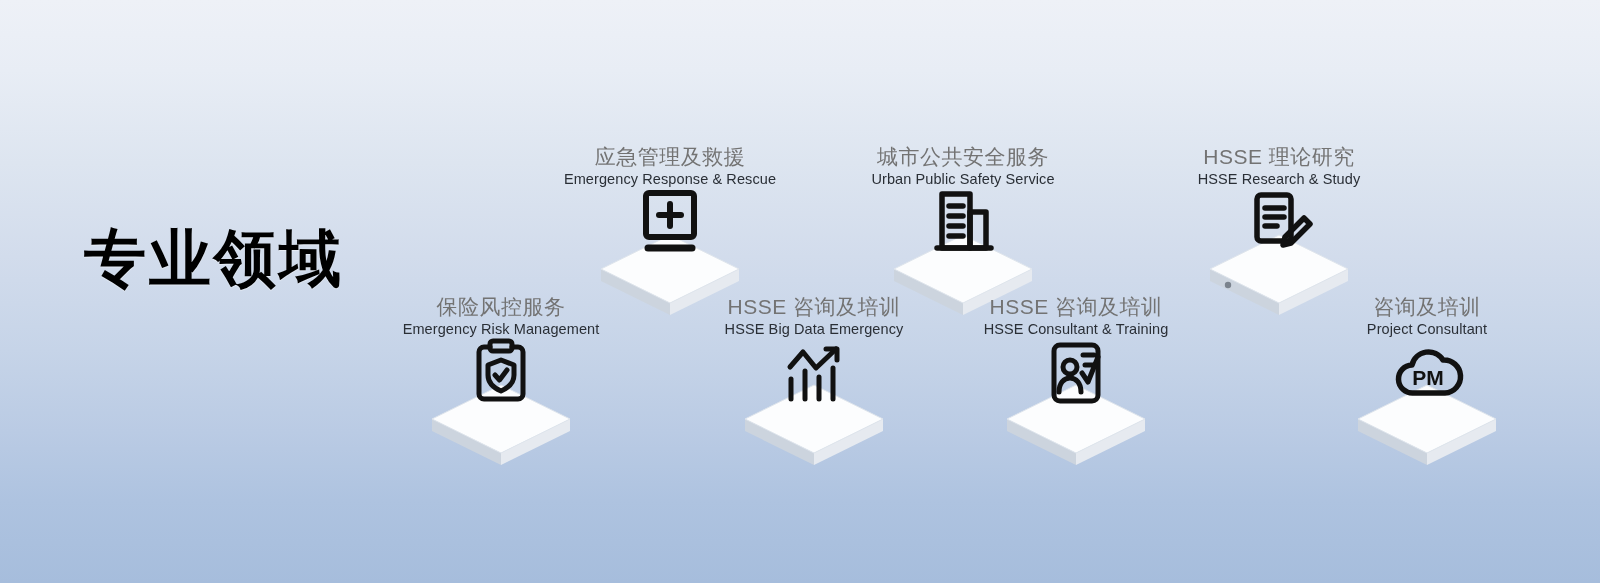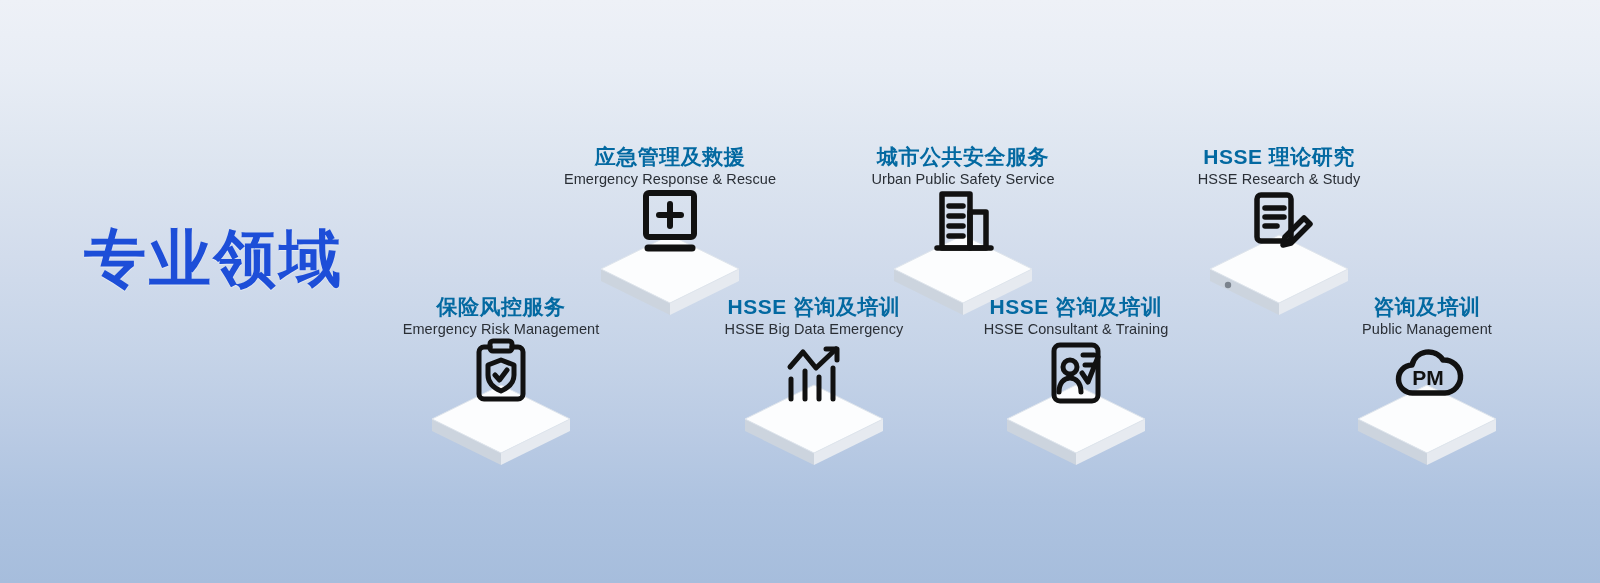--- a/index.html
+++ b/index.html
@@ -28,37 +28,37 @@
   }
 
   
   .section-title {
     position: absolute;
     left: 84px;
     top: 228px;
     font-size: 62px;
     font-weight: bold;
     letter-spacing: 3px;
-    color: #1d4ed8;
+    color: #000000;
     line-height: 1;
     white-space: nowrap;
     text-shadow: 0 1px 1px rgba(255,255,255,0.45);
   }
 
   
   .item {
     position: absolute;
     width: 320px;
     margin-left: -160px;
     text-align: center;
   }
   .item-label-cn {
     font-size: 21px;
-    font-weight: bold;
-    color: #0369a1;
+    font-weight: normal;
+    color: #737373;
     line-height: 1.18;
     white-space: nowrap;
     letter-spacing: 0.5px;
   }
   .item-label-en {
     font-size: 14.5px;
     font-weight: normal;
     color: #2a2f36;
     line-height: 1.3;
     white-space: nowrap;
@@ -240,21 +240,21 @@
           <line x1="45" y1="18" x2="56" y2="18"></line>
           <line x1="47" y1="28" x2="56" y2="28"></line>
           <polyline points="44,36 50,45 60,20"></polyline>
         </svg>
       </div>
     </div>
   </div>
 
   <div class="item" style="left:1427px; top:295px;">
     <div class="item-label-cn">咨询及培训</div>
-    <div class="item-label-en">Public Management</div>
+    <div class="item-label-en">Project Consultant</div>
     <div class="icon-wrap">
       <div class="slab">
         <svg viewBox="0 0 150 90" xmlns="http://www.w3.org/2000/svg">
           <polygon points="75,8 144,42 75,76 6,42" fill="#fcfdfe"></polygon>
           <polygon points="6,42 75,76 75,88 6,54" fill="#ccd4de"></polygon>
           <polygon points="75,76 144,42 144,54 75,88" fill="#e6eaf0"></polygon>
           <polygon points="75,8 144,42 75,76 6,42" fill="none" stroke="#dfe5ec" stroke-width="1"></polygon>
         </svg>
       </div>
       <div class="glyph">

